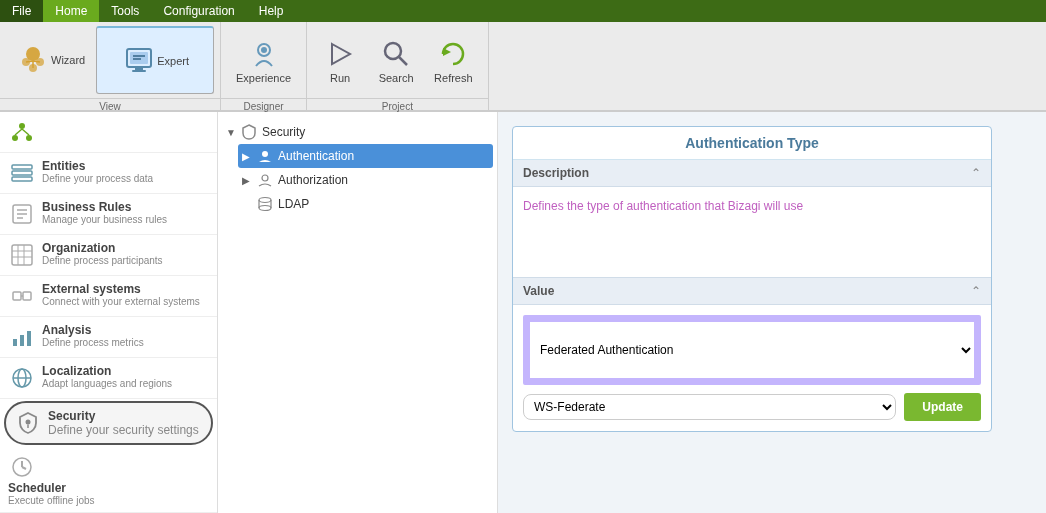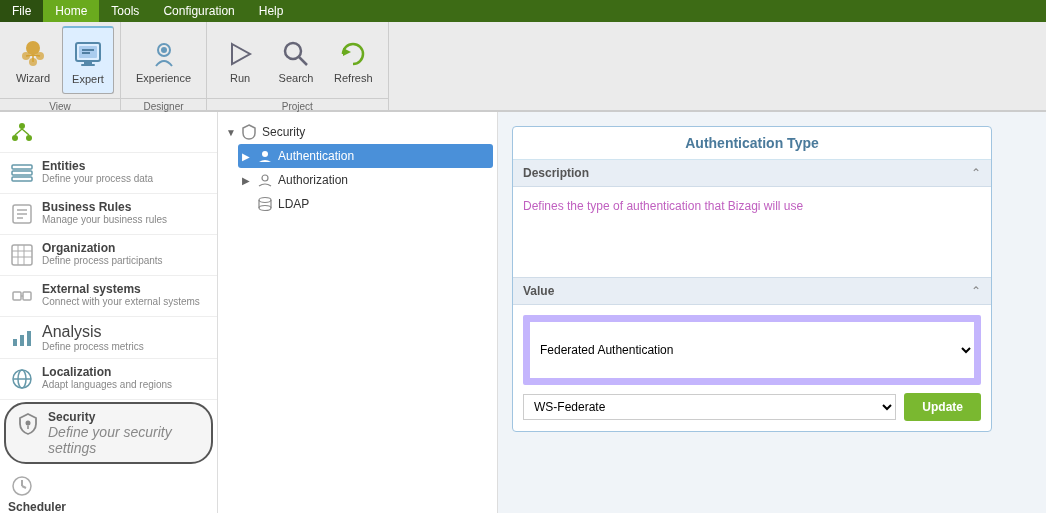--- a/index.html
+++ b/index.html
@@ -17,36 +17,36 @@
   <div style="color:white; padding:2px 12px; font-size:12px; cursor:pointer; line-height:18px; display:flex; align-items:center;">Tools</div>
   <div style="color:white; padding:2px 12px; font-size:12px; cursor:pointer; line-height:18px; display:flex; align-items:center;">Configuration</div>
   <div style="color:white; padding:2px 12px; font-size:12px; cursor:pointer; line-height:18px; display:flex; align-items:center;">Help</div>
 </div>
 
 <div style="display:flex; background:#ebebeb; border-bottom:2px solid #ccc; height:90px; align-items:stretch;">
 
   <div style="display:flex; flex-direction:column; border-right:1px solid #ccc;">
     <div style="display:flex; flex:1; align-items:center; padding:4px 6px; gap:2px;">
 
-      <div style="display:flex;flex-direction:column;align-items:center;justify-content:center;padding:4px 8px;cursor:pointer;border:1px solid transparent;border-radius:3px;min-width:52px;height:68px;text-align:right;">
+      <div style="display:flex;flex-direction:row;align-items:center;justify-content:center;padding:4px 8px;cursor:pointer;border:1px solid transparent;border-radius:3px;min-width:52px;height:68px;text-align:right;">
         <div style="width:36px;height:36px;display:flex;align-items:center;justify-content:center;">
           <svg width="32" height="32" viewBox="0 0 32 32">
             <circle cx="16" cy="10" r="7" fill="#d4a030" opacity="0.9"></circle>
             <circle cx="9" cy="18" r="4" fill="#d4a030" opacity="0.7"></circle>
             <circle cx="16" cy="24" r="4" fill="#d4a030" opacity="0.7"></circle>
             <circle cx="23" cy="18" r="4" fill="#d4a030" opacity="0.7"></circle>
             <line x1="16" y1="17" x2="9" y2="18" stroke="#d4a030" stroke-width="1.5"></line>
             <line x1="16" y1="17" x2="16" y2="24" stroke="#d4a030" stroke-width="1.5"></line>
             <line x1="16" y1="17" x2="23" y2="18" stroke="#d4a030" stroke-width="1.5"></line>
           </svg>
         </div>
         <span style="font-size:11px;color:#444;">Wizard</span>
       </div>
 
-      <div style="display:flex;flex-direction:column;align-items:center;justify-content:center;padding:4px 4px;cursor:pointer;border:1px solid #aaa;border-top:2px solid #7ab8d8;border-radius:3px;min-width:52px;height:68px;background:#ddeeff;">
+      <div style="display:flex;align-items:center;justify-content:center;padding:4px 24px;cursor:pointer;border:1px solid #aaa;border-top:2px solid #7ab8d8;border-radius:3px;min-width:52px;height:68px;background:#ddeeff;">
         <div style="width:36px;height:36px;display:flex;align-items:center;justify-content:center;">
           <svg width="32" height="32" viewBox="0 0 32 32">
             <rect x="4" y="4" width="24" height="18" rx="2" fill="none" stroke="#5588aa" stroke-width="2"></rect>
             <rect x="7" y="7" width="18" height="12" rx="1" fill="#aaccee"></rect>
             <rect x="12" y="22" width="8" height="3" fill="#5588aa"></rect>
             <rect x="9" y="25" width="14" height="2" rx="1" fill="#5588aa"></rect>
             <line x1="10" y1="11" x2="22" y2="11" stroke="#336688" stroke-width="1.5"></line>
             <line x1="10" y1="14" x2="18" y2="14" stroke="#336688" stroke-width="1.5"></line>
           </svg>
         </div>
@@ -185,21 +185,21 @@
 
     <div style="display:flex;align-items:flex-start;padding:6px 8px;cursor:pointer;border-bottom:1px solid #eee;">
       <div style="width:28px;height:28px;margin-right:6px;flex-shrink:0;display:flex;align-items:center;justify-content:center;">
         <svg width="24" height="24" viewBox="0 0 24 24">
             <rect x="3" y="14" width="4" height="7" fill="#6699aa"></rect>
             <rect x="10" y="10" width="4" height="11" fill="#6699aa"></rect>
             <rect x="17" y="6" width="4" height="15" fill="#6699aa"></rect>
           </svg>
       </div>
       <div>
-        <div style="font-size:16px;font-weight:normal;color:#444;">Analysis</div>
+        <div style="font-size:12px;font-weight:bold;color:#444;">Analysis</div>
         <div style="font-size:10px;color:#888;">Define process metrics</div>
       </div>
     </div>
 
     <div style="display:flex;align-items:flex-start;padding:6px 8px;cursor:pointer;border-bottom:1px solid #eee;">
       <div style="width:28px;height:28px;margin-right:6px;flex-shrink:0;display:flex;align-items:center;justify-content:center;">
         <svg width="24" height="24" viewBox="0 0 24 24">
             <circle cx="12" cy="12" r="9" fill="none" stroke="#6699aa" stroke-width="1.5"></circle>
             <ellipse cx="12" cy="12" rx="4" ry="9" fill="none" stroke="#6699aa" stroke-width="1.5"></ellipse>
             <line x1="3" y1="12" x2="21" y2="12" stroke="#6699aa" stroke-width="1.5"></line>
@@ -214,21 +214,21 @@
     <div style="display:flex;align-items:flex-start;padding:6px 8px;cursor:pointer;border-bottom:1px solid #eee;border:2px solid #555;border-radius:22px;margin:2px 4px;background:#f5f5f5;">
       <div style="width:28px;height:28px;margin-right:6px;flex-shrink:0;display:flex;align-items:center;justify-content:center;">
         <svg width="24" height="24" viewBox="0 0 24 24">
             <path d="M12 2 L20 6 L20 12 C20 17 16 21 12 22 C8 21 4 17 4 12 L4 6 Z" fill="none" stroke="#888" stroke-width="1.8"></path>
             <circle cx="12" cy="11" r="2.5" fill="#888"></circle>
             <line x1="12" y1="13.5" x2="12" y2="17" stroke="#888" stroke-width="1.5"></line>
           </svg>
       </div>
       <div>
         <div style="font-size:12px;font-weight:bold;color:#444;">Security</div>
-        <div style="font-size:14px;color:#888;font-style:italic;">Define your security settings</div>
+        <div style="font-size:12px;color:#888;">Define your security settings</div>
       </div>
     </div>
 
     <div style="display:flex;align-items:flex-start;padding:6px 8px;cursor:pointer;border-bottom:1px solid #eee;flex-direction:column;">
       <div style="width:28px;height:28px;margin-right:6px;flex-shrink:0;display:flex;align-items:center;justify-content:center;">
         <svg width="24" height="24" viewBox="0 0 24 24">
             <circle cx="12" cy="12" r="9" fill="none" stroke="#aaa" stroke-width="1.5"></circle>
             <line x1="12" y1="6" x2="12" y2="12" stroke="#aaa" stroke-width="2"></line>
             <line x1="12" y1="12" x2="16" y2="14" stroke="#aaa" stroke-width="2"></line>
           </svg>
@@ -308,21 +308,21 @@
       </div>
 
       <div style="padding:10px;">
         <select style="width:100%;border:7px solid #c4b5fd;padding:20px 6px;font-size:12px;border-radius:2px;background:white;margin-bottom:8px;">
           <option>Federated Authentication</option>
           <option>Form Authentication</option>
           <option>Windows Authentication</option>
         </select>
 
         <div style="display:flex;align-items:center;justify-content:space-between;gap:8px;">
-          <select style="flex:1;border:1px solid #ccc;padding:4px 6px;font-size:12px;border-radius:0;background:white;">
+          <select style="flex:1;border:1px solid #ccc;padding:4px 6px;font-size:12px;border-radius:8px;background:white;">
             <option>WS-Federate</option>
           </select>
           <button style="background:#7ab830;color:white;border:none;padding:7px 18px;font-size:12px;font-weight:bold;border-radius:3px;cursor:pointer;">Update</button>
         </div>
       </div>
 
     </div>
   </div>
 
 </div>

